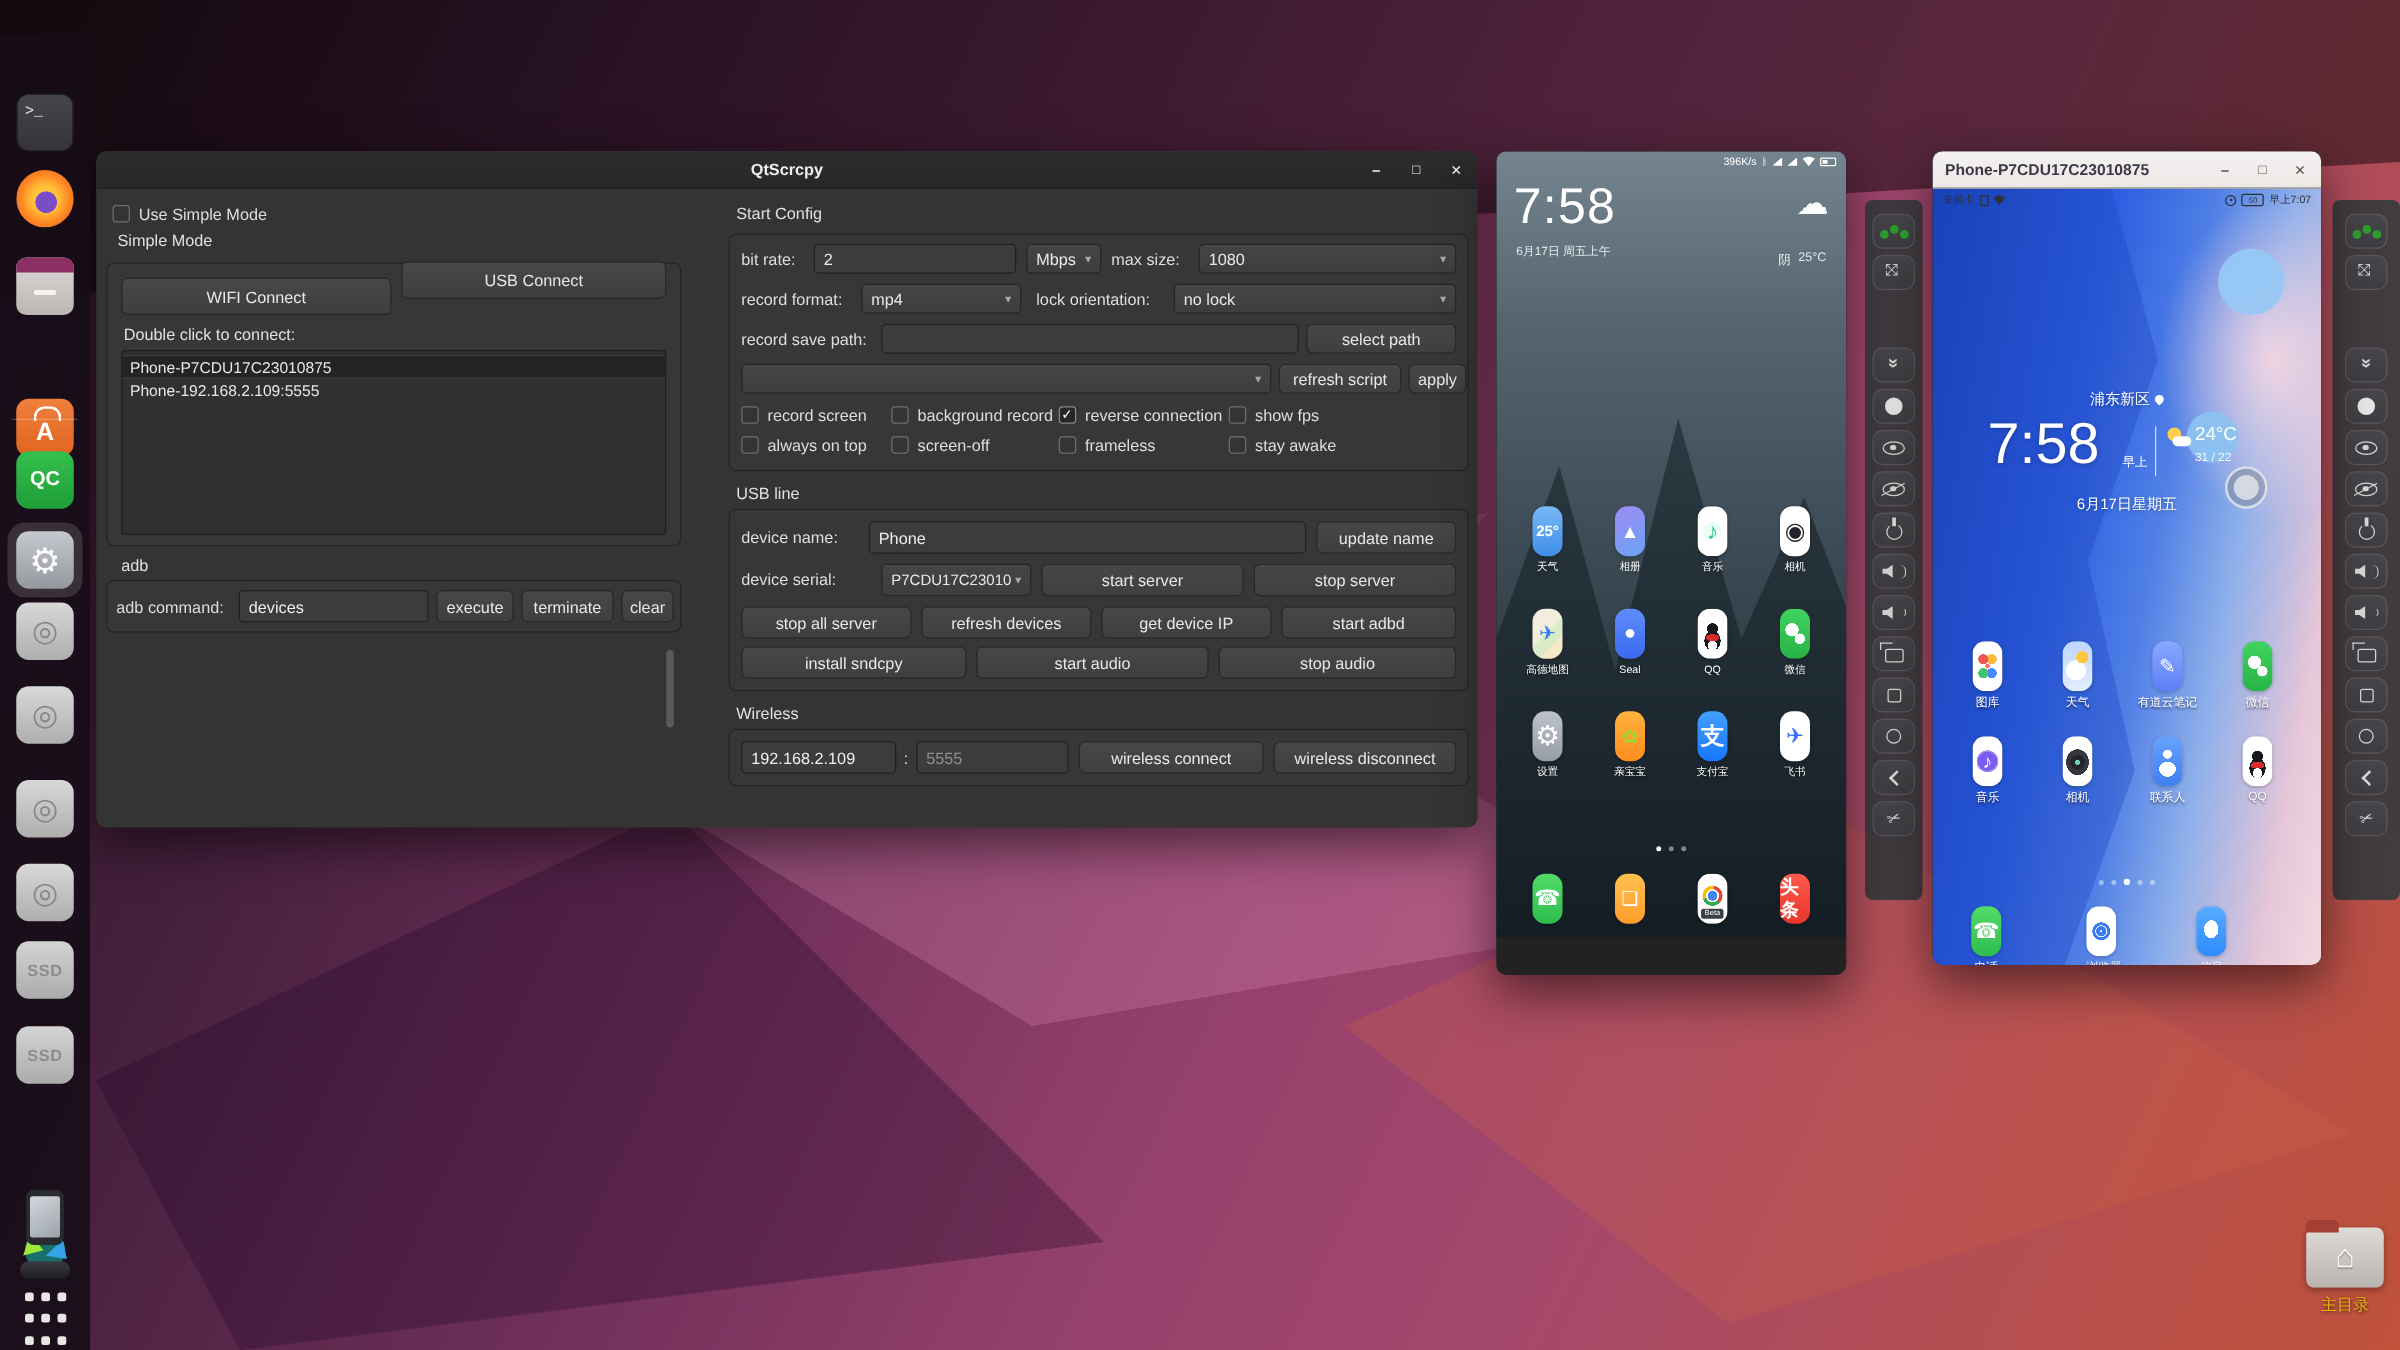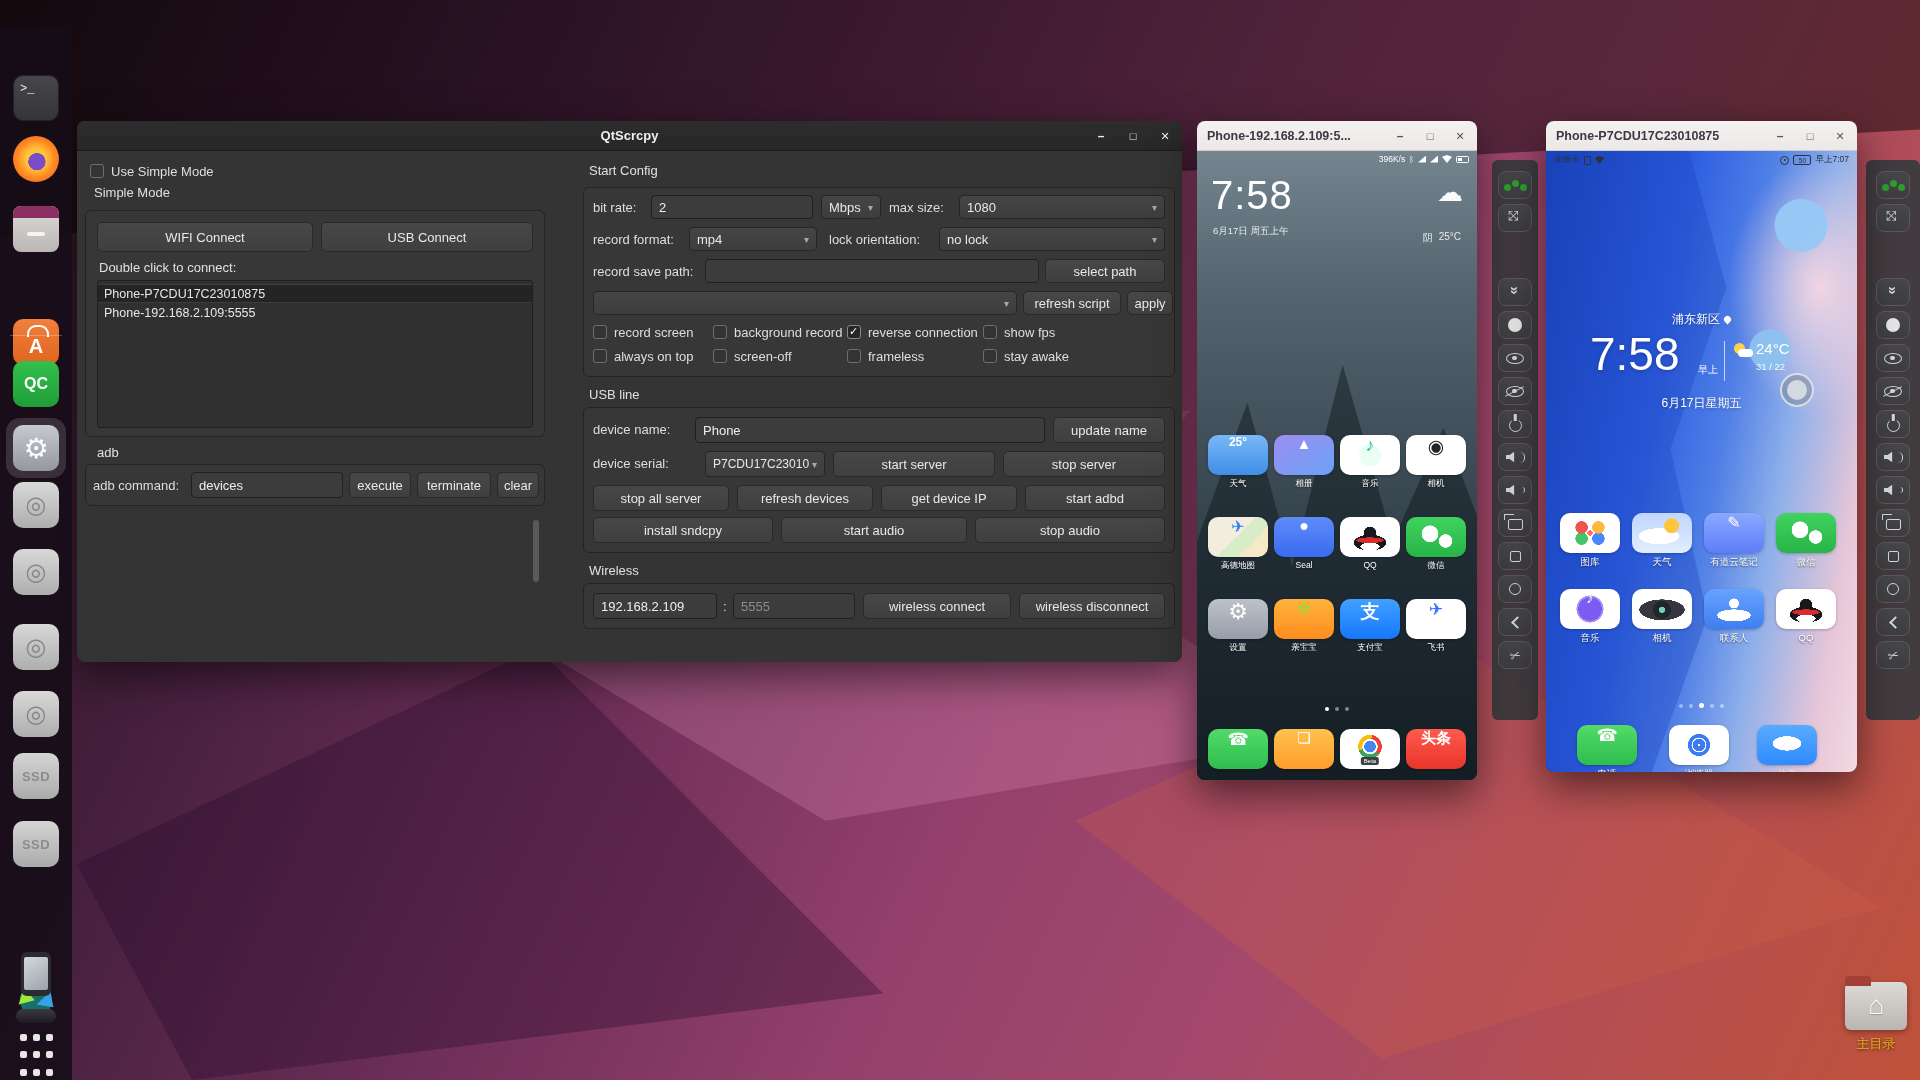--- a/index.html
+++ b/index.html
@@ -104,21 +104,21 @@
   .s-sig{width:8px;height:7px;background:#fff;clip-path:polygon(100% 0,100% 100%,0 100%)}
   .s-wifi{width:10px;height:8px;background:#fff;clip-path:polygon(50% 100%,0 22%,50% 0,100% 22%)}
   .s-batt{width:13px;height:7px;border:1px solid #fff;border-radius:1.5px;position:relative}
   .s-batt::before{content:"";position:absolute;left:1px;top:1px;bottom:1px;width:4px;background:#fff}
   .p1clock{position:absolute;left:14px;top:22px;color:#fff;font-size:40px;font-weight:300;letter-spacing:1px}
   .p1date{position:absolute;left:16px;top:74px;color:rgba(255,255,255,.85);font-size:9.5px}
   .p1cloud{position:absolute;right:14px;top:26px;color:rgba(255,255,255,.96);font-size:26px}
   .p1wx{position:absolute;right:16px;top:80px;color:rgba(255,255,255,.85);font-size:10px;display:flex;gap:6px}
   .agrid{position:absolute;display:grid;justify-items:center}
   .acell{display:flex;flex-direction:column;align-items:center}
-  .appic{width:60px;height:40px;border-radius:10px;display:flex;justify-content:center;box-shadow:0 1px 3px rgba(0,0,0,.25);position:relative}
+  .appic{width:24px;height:40px;border-radius:10px;display:flex;align-items:center;justify-content:center;box-shadow:0 1px 3px rgba(0,0,0,.25);position:relative}
   .applab{margin-top:3px;font-size:8.5px;color:#fff;text-shadow:0 1px 2px rgba(0,0,0,.6);white-space:nowrap}
   .beta{position:absolute;bottom:4px;left:50%;transform:translateX(-50%);background:#3c4043;color:#fff;font-size:6px;padding:0 3px;border-radius:2px;line-height:8px}
   .pgdots{position:absolute;display:flex;gap:6px;align-items:center;justify-content:center;width:100%}
   .pgdot{width:4px;height:4px;border-radius:50%;background:rgba(255,255,255,.45)}
   .pgdot.on{background:#fff}
 
   #p2win{left:1546px;top:121px;width:311px;height:651px;background:#223}
   #p2wall{position:absolute;inset:0;background:
     radial-gradient(circle at 82% 12%,rgba(150,200,245,.95) 0 26px,transparent 27px),
     radial-gradient(circle at 72% 32%,rgba(140,195,240,.9) 0 20px,transparent 21px),
@@ -268,21 +268,21 @@
         <span class="wc wc-close"></span>
       </span>
     </div>
 
     <span class="cb" style="left:13px;top:43px"></span>
     <span class="cbl" style="left:34px;top:42px">Use Simple Mode</span>
     <span class="grouplab" style="left:17px;top:64px">Simple Mode</span>
 
     <div class="gbox" style="left:8px;top:89px;width:460px;height:227px"></div>
     <div class="btn" style="left:20px;top:101px;width:216px;height:30px">WIFI Connect</div>
-    <div class="btn" style="left:244px;top:101px;width:212px;height:30px">USB Connect</div>
+    <div class="btn" style="left:244px;top:88px;width:212px;height:30px">USB Connect</div>
     <span class="grouplab" style="left:22px;top:139px">Double click to connect:</span>
     <div class="listbox" style="left:20px;top:159px;width:436px;height:148px">
       <div class="litem sel">Phone-P7CDU17C23010875</div>
       <div class="litem">Phone-192.168.2.109:5555</div>
     </div>
 
     <span class="grouplab" style="left:20px;top:324px">adb</span>
     <div class="gbox" style="left:8px;top:343px;width:460px;height:42px"></div>
     <span class="lbl" style="left:16px;top:352px">adb command:</span>
     <div class="inp" style="left:114px;top:351px;width:152px;height:26px">devices</div>
@@ -364,28 +364,20 @@
     <span class="grouplab" style="left:512px;top:442px">Wireless</span>
     <div class="gbox" style="left:506px;top:462px;width:592px;height:46px"></div>
     <div class="inp" style="left:516px;top:472px;width:124px;height:26px">192.168.2.109</div>
     <span class="lbl" style="left:646px;top:473px">:</span>
     <div class="inp" style="left:656px;top:472px;width:122px;height:26px;color:#8d8d8d">5555</div>
     <div class="btn" style="left:786px;top:472px;width:148px;height:26px">wireless connect</div>
     <div class="btn" style="left:942px;top:472px;width:146px;height:26px">wireless disconnect</div>
   </div>
 
   <div class="win" id="p1win">
-    <div class="ptitle">
-      <span>Phone-192.168.2.109:5...</span>
-      <span class="wctrls">
-        <span class="wc wc-min"></span>
-        <span class="wc wc-max"></span>
-        <span class="wc wc-close"></span>
-      </span>
-    </div>
     <div class="pbody" style="height:629px">
       <div id="p1wall"></div>
       <div class="pstatus">
         <span>396K/s</span>
         <span style="font-size:8px">ᛒ</span>
         <span class="s-sig"></span>
         <span class="s-sig"></span>
         <span class="s-wifi"></span>
         <span class="s-batt"></span>
       </div>

